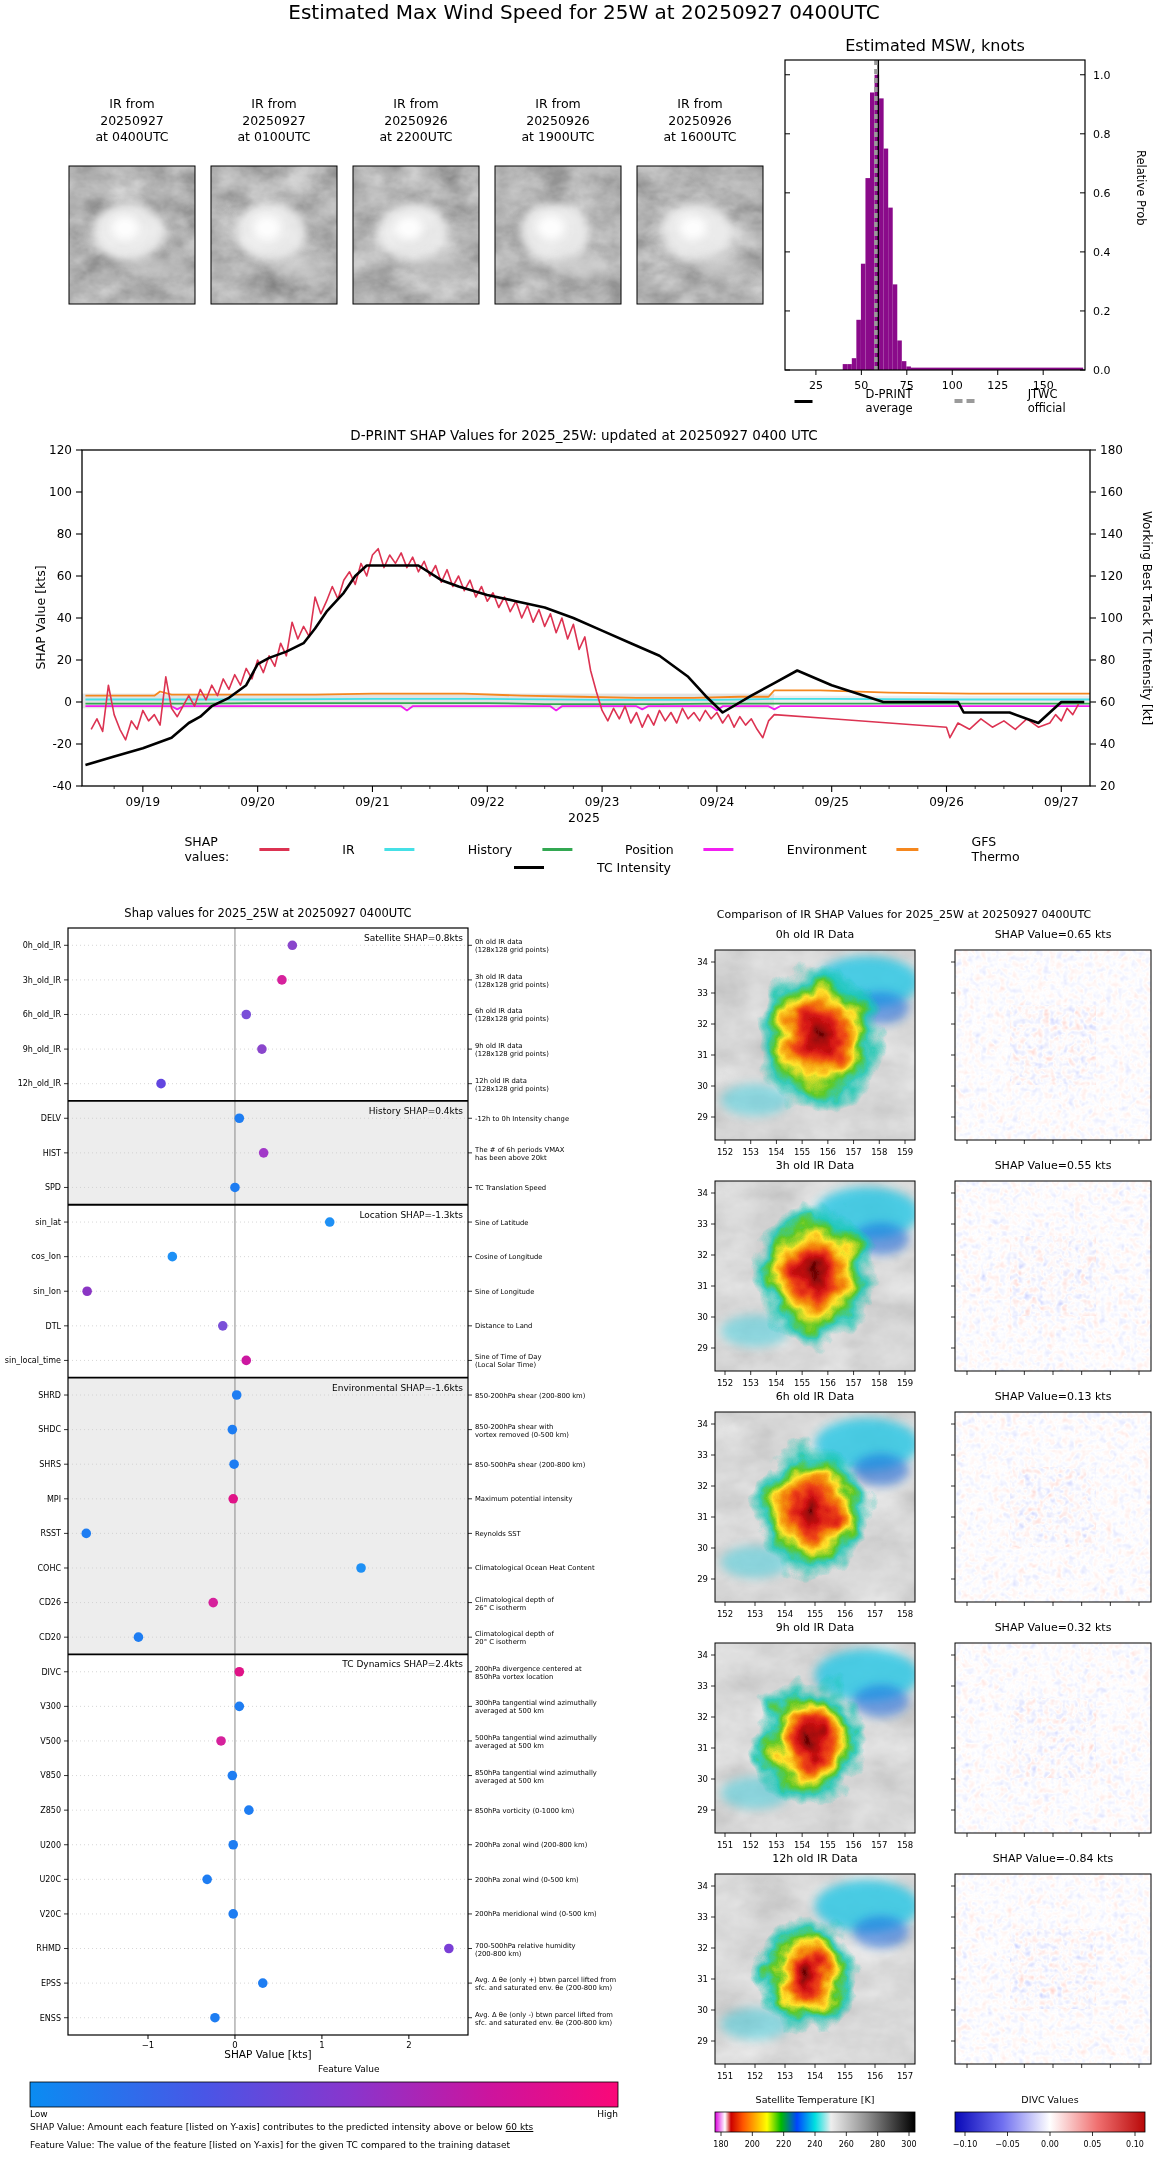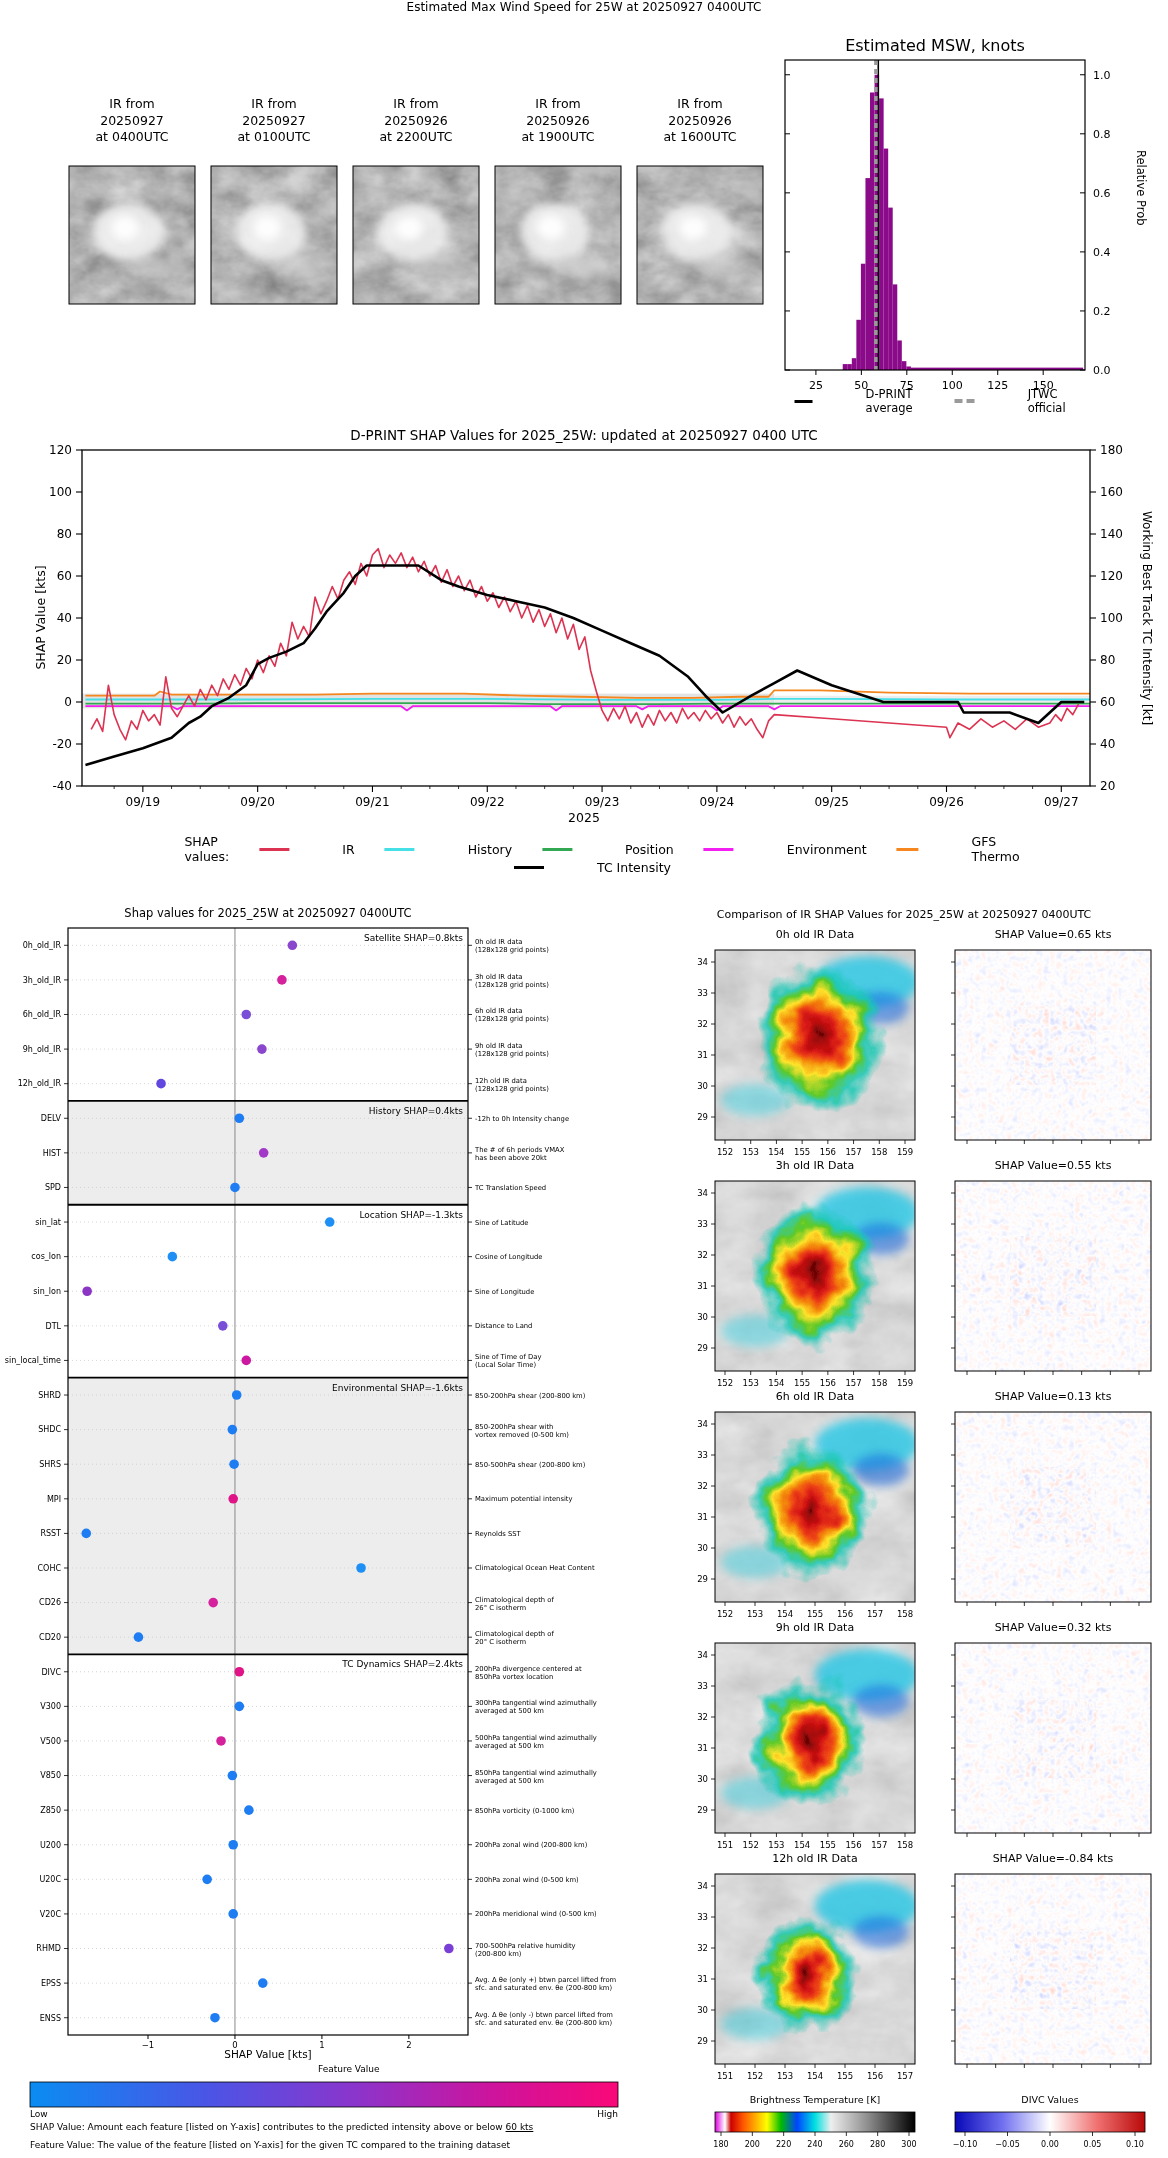--- a/index.html
+++ b/index.html
@@ -977,21 +977,21 @@
       <line x1="1007.5" x2="1007.5" y1="2132" y2="2136" stroke="#000" stroke-width="0.8"></line>
       <text x="1007.5" y="2147" font-size="8" text-anchor="middle" fill="#000">−0.05</text>
       <line x1="1050" x2="1050" y1="2132" y2="2136" stroke="#000" stroke-width="0.8"></line>
       <text x="1050" y="2147" font-size="8" text-anchor="middle" fill="#000">0.00</text>
       <line x1="1092.5" x2="1092.5" y1="2132" y2="2136" stroke="#000" stroke-width="0.8"></line>
       <text x="1092.5" y="2147" font-size="8" text-anchor="middle" fill="#000">0.05</text>
       <line x1="1135" x2="1135" y1="2132" y2="2136" stroke="#000" stroke-width="0.8"></line>
       <text x="1135" y="2147" font-size="8" text-anchor="middle" fill="#000">0.10</text>
     </svg>
 
-  <div class="t ctr" style="left:0;top:6;width:1168px;font-size:12px;">Estimated Max Wind Speed for 25W at 20250927 0400UTC</div>
+  <div class="t ctr" style="left:0;top:6;width:1168px;font-size:20px;">Estimated Max Wind Speed for 25W at 20250927 0400UTC</div>
 
   <div id="thumbcaps">
       <div class="cap" style="left: 69px; top: 96px; width: 126px;">
         <div>IR from</div>
         <div>20250927</div>
         <div>at 0400UTC</div>
       </div>
       <div class="cap" style="left: 211px; top: 96px; width: 126px;">
         <div>IR from</div>
         <div>20250927</div>
@@ -1077,15 +1077,15 @@
       <div class="t ctr" style="left: 955px; top: 928px; width: 196px; font-size: 11px;">SHAP Value=0.65 kts</div>
       <div class="t ctr" style="left: 715px; top: 1159px; width: 200px; font-size: 11px;">3h old IR Data</div>
       <div class="t ctr" style="left: 955px; top: 1159px; width: 196px; font-size: 11px;">SHAP Value=0.55 kts</div>
       <div class="t ctr" style="left: 715px; top: 1390px; width: 200px; font-size: 11px;">6h old IR Data</div>
       <div class="t ctr" style="left: 955px; top: 1390px; width: 196px; font-size: 11px;">SHAP Value=0.13 kts</div>
       <div class="t ctr" style="left: 715px; top: 1621px; width: 200px; font-size: 11px;">9h old IR Data</div>
       <div class="t ctr" style="left: 955px; top: 1621px; width: 196px; font-size: 11px;">SHAP Value=0.32 kts</div>
       <div class="t ctr" style="left: 715px; top: 1852px; width: 200px; font-size: 11px;">12h old IR Data</div>
       <div class="t ctr" style="left: 955px; top: 1852px; width: 196px; font-size: 11px;">SHAP Value=-0.84 kts</div>
     </div>
-  <div class="t ctr" style="left:715px;top:2094px;width:200px;font-size:9.5px;">Brightness Temperature [K]</div>
+  <div class="t ctr" style="left:715px;top:2094px;width:200px;font-size:9.5px;">Satellite Temperature [K]</div>
   <div class="t ctr" style="left:955px;top:2094px;width:190px;font-size:9.5px;">DIVC Values</div>
 </div>
 
 </body></html>

